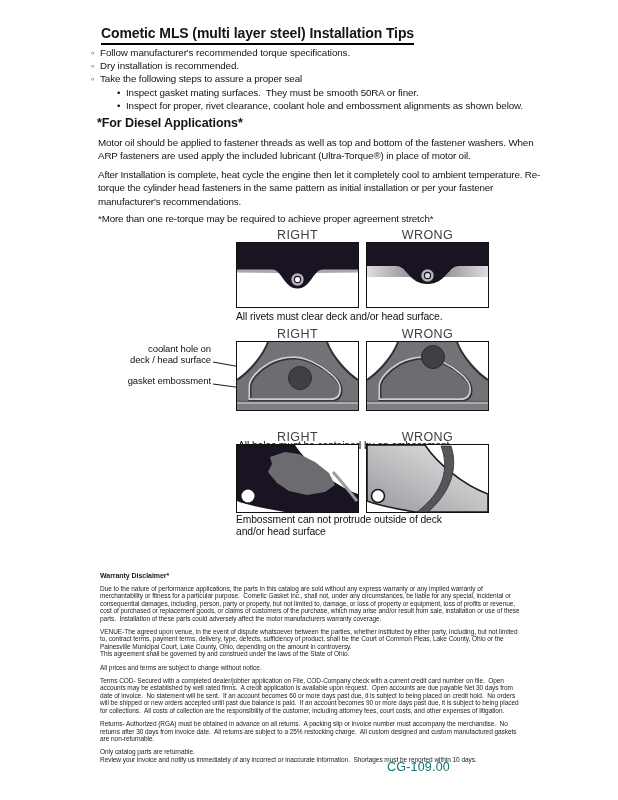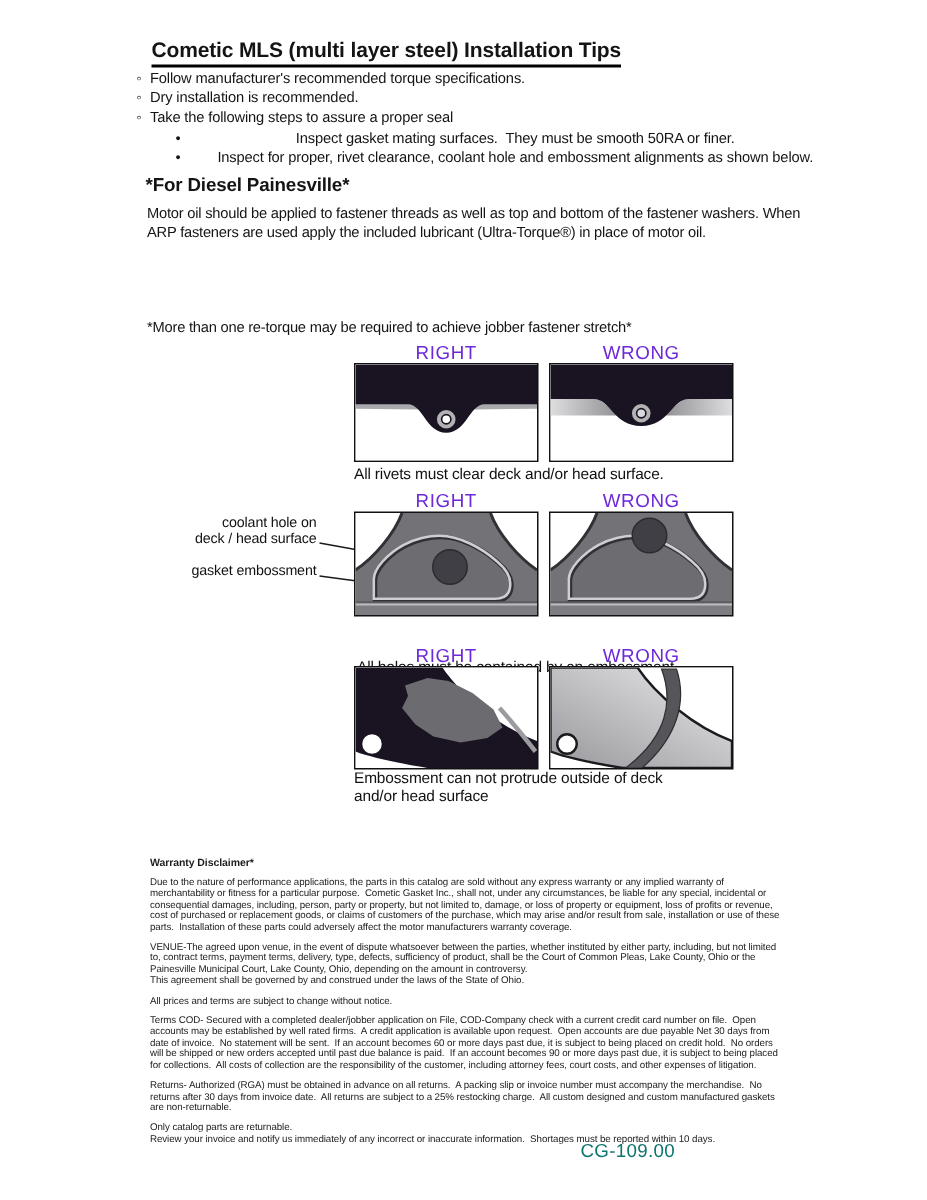--- a/index.html
+++ b/index.html
@@ -5,30 +5,30 @@
   html,body{margin:0;padding:0;background:#ffffff;}
   .page{position:relative;width:618px;height:800px;background:#fff;overflow:hidden;
         font-family:"Liberation Sans", sans-serif;color:#141414;}
 
   
   .title{position:absolute;left:97px;top:21px;margin:4px;font-size:14px;font-weight:bold;
          letter-spacing:-0.1px;border-bottom:2px solid #000;padding-bottom:2px;display:inline-block;}
   .tips{position:absolute;left:89px;top:44px;margin:2px;padding:0;list-style:none;width:470px;}
   .tips li{position:relative;font-size:9.8px;line-height:13.2px;letter-spacing:-0.1px;padding-left:9px;white-space:pre-wrap;}
   .tips li.main::before{content:"◦";position:absolute;left:0;top:0;font-size:9.5px;}
-  .tips li.sub{margin-left:26px;text-align:center;}
+  .tips li.sub{margin-left:26px;}
   .tips li.sub::before{content:"•";position:absolute;left:0;top:0;font-size:9.8px;}
 
   .diesel{position:absolute;left:97px;top:116px;margin:0;font-size:12.5px;font-weight:bold;letter-spacing:-0.1px;}
   .body{position:absolute;left:97px;margin:1px;width:455px;font-size:9.8px;line-height:13.4px;
         letter-spacing:-0.15px;white-space:pre-wrap;}
   .p1{top:135px;} .p2{top:167px;} .p3{top:211px;}
 
   
-  .dlabel{position:absolute;width:123px;text-align:center;font-size:12.5px;letter-spacing:0.4px;color:#6d28d9;}
+  .dlabel{position:absolute;width:123px;text-align:center;font-size:12.5px;letter-spacing:0.4px;color:#404040;}
   .r1l{left:236px;top:228px;} .r1w{left:366px;top:228px;}
   .r2l{left:236px;top:327px;} .r2w{left:366px;top:327px;}
   .r3l{left:236px;top:430px;} .r3w{left:366px;top:430px;}
 
   .dbox{position:absolute;width:121px;border:1.7px solid #111;background:#fff;line-height:0;}
   .b1a{left:236px;top:242px;height:64px;} .b1b{left:366px;top:242px;height:64px;}
   .b2a{left:236px;top:341px;height:68px;} .b2b{left:366px;top:341px;height:68px;}
   .b3a{left:236px;top:444px;height:67px;} .b3b{left:366px;top:444px;height:67px;}
   .dbox svg{display:block;width:121px;height:100%;}
 
@@ -57,23 +57,24 @@
   <h1 class="title">Cometic MLS (multi layer steel) Installation Tips</h1>
 
   <ul class="tips">
     <li class="main">Follow manufacturer's recommended torque specifications.</li>
     <li class="main">Dry installation is recommended.</li>
     <li class="main">Take the following steps to assure a proper seal</li>
     <li class="sub">Inspect gasket mating surfaces.  They must be smooth 50RA or finer.</li>
     <li class="sub">Inspect for proper, rivet clearance, coolant hole and embossment alignments as shown below.</li>
   </ul>
 
-  <h2 class="diesel">*For Diesel Painesville*</h2>
+  <h2 class="diesel">*For Diesel Applications*</h2>
   <p class="body p1">Motor oil should be applied to fastener threads as well as top and bottom of the fastener washers. When ARP fasteners are used apply the included lubricant (Ultra-Torque®) in place of motor oil.</p>
-  <p class="body p3">*More than one re-torque may be required to achieve jobber fastener stretch*</p>
+  <p class="body p2">After Installation is complete, heat cycle the engine then let it completely cool to ambient temperature. Re-torque the cylinder head fasteners in the same pattern as initial installation or per your fastener manufacturer's recommendations.</p>
+  <p class="body p3">*More than one re-torque may be required to achieve proper agreement stretch*</p>
 
   <div class="dlabel r1l">RIGHT</div>
   <div class="dlabel r1w">WRONG</div>
 
   <div class="dbox b1a">
     <svg viewBox="0 0 121 64">
       <rect x="0" y="0" width="121" height="64" fill="#ffffff"></rect>
       <polygon points="0,26 38,26 42,30 0,29.5" fill="#a9a9ad"></polygon>
       <polygon points="83,26 121,26 121,29.5 79,30" fill="#a9a9ad"></polygon>
       <path d="M0,0 H121 V26.5 H86 C76,26.5 74,45.5 60.5,45.5 C47,45.5 45,26.5 35,26.5 H0 Z" fill="#1a1321"></path>

